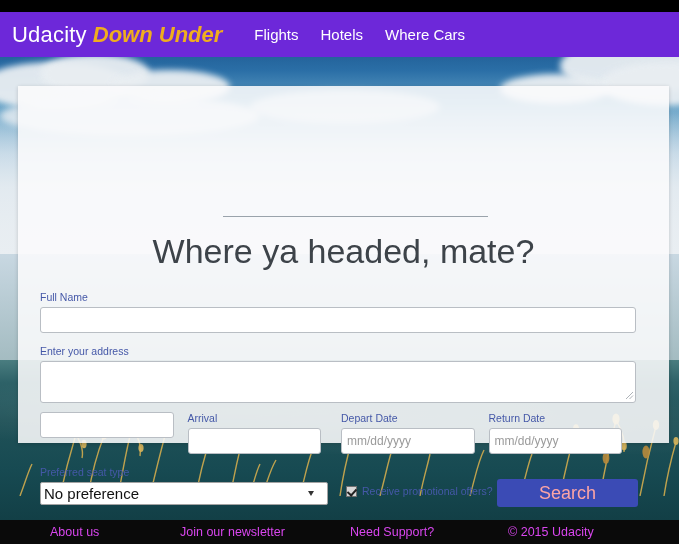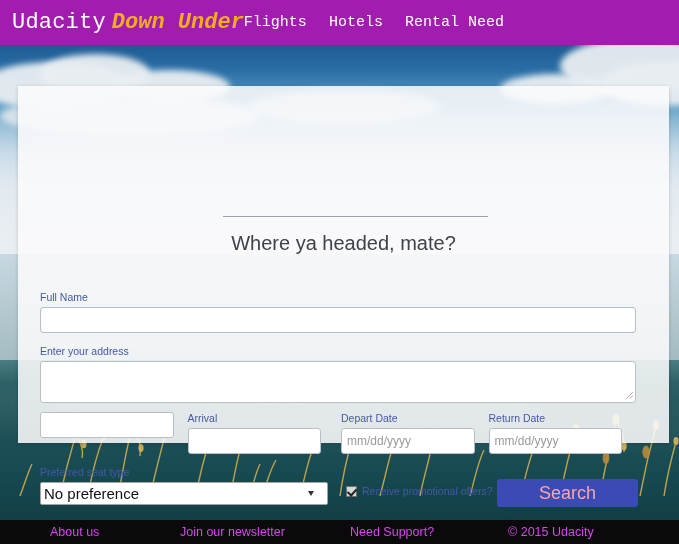--- a/index.html
+++ b/index.html
@@ -83,47 +83,47 @@
     position: absolute;
     left: 0;
     bottom: 24px;
     width: 679px;
     height: 90px;
   }
 
   
   .topbar {
     position: absolute;
-    left: 0; top: 0;
+    left: 0; top: 12px;
     width: 679px; height: 45px;
-    background: #a21caf;
+    background: #6d28d9;
     display: flex;
     align-items: center;
     z-index: 20;
-    font-family: Liberation Mono, monospace;
   }
   .brand {
     margin-left: 12px;
     font-size: 22px;
     white-space: nowrap;
   }
   .brand-main {
     color: #ffffff;
     font-weight: 400;
     letter-spacing: .2px;
   }
   .brand-accent {
     color: #f0ad1e;
     font-style: italic;
     font-weight: bold;
     margin-left: 6px;
   }
   .navlinks {
     display: flex;
     align-items: center;
+    margin-left: 32px;
     gap: 22px;
   }
   .navlink {
     color: #ffffff;
     font-size: 15px;
     text-decoration: none;
     cursor: pointer;
     white-space: nowrap;
   }
 
@@ -180,21 +180,21 @@
     top: 130px;
     width: 265px;
     height: 1px;
     background: #9aa3ab;
   }
   .headline {
     position: absolute;
     left: 0; top: 146px;
     width: 651px;
     text-align: center;
-    font-size: 20px;
+    font-size: 34px;
     font-weight: 300;
     color: #3d4349;
   }
 
   .form-area {
     position: absolute;
     left: 22px;
     top: 113px;
     width: 600px;
   }
@@ -405,21 +405,21 @@
     </svg>
   </div>
 
   <div class="topbar">
     <div class="brand">
       <span class="brand-main">Udacity</span><span class="brand-accent">Down Under</span>
     </div>
     <div class="navlinks">
       <a class="navlink" href="#">Flights</a>
       <a class="navlink" href="#">Hotels</a>
-      <a class="navlink" href="#">Rental Need</a>
+      <a class="navlink" href="#">Where Cars</a>
     </div>
   </div>
 
   <div class="panel">
 
 
     <div class="divider"></div>
 
     <div class="headline">Where ya headed, mate?</div>
 

